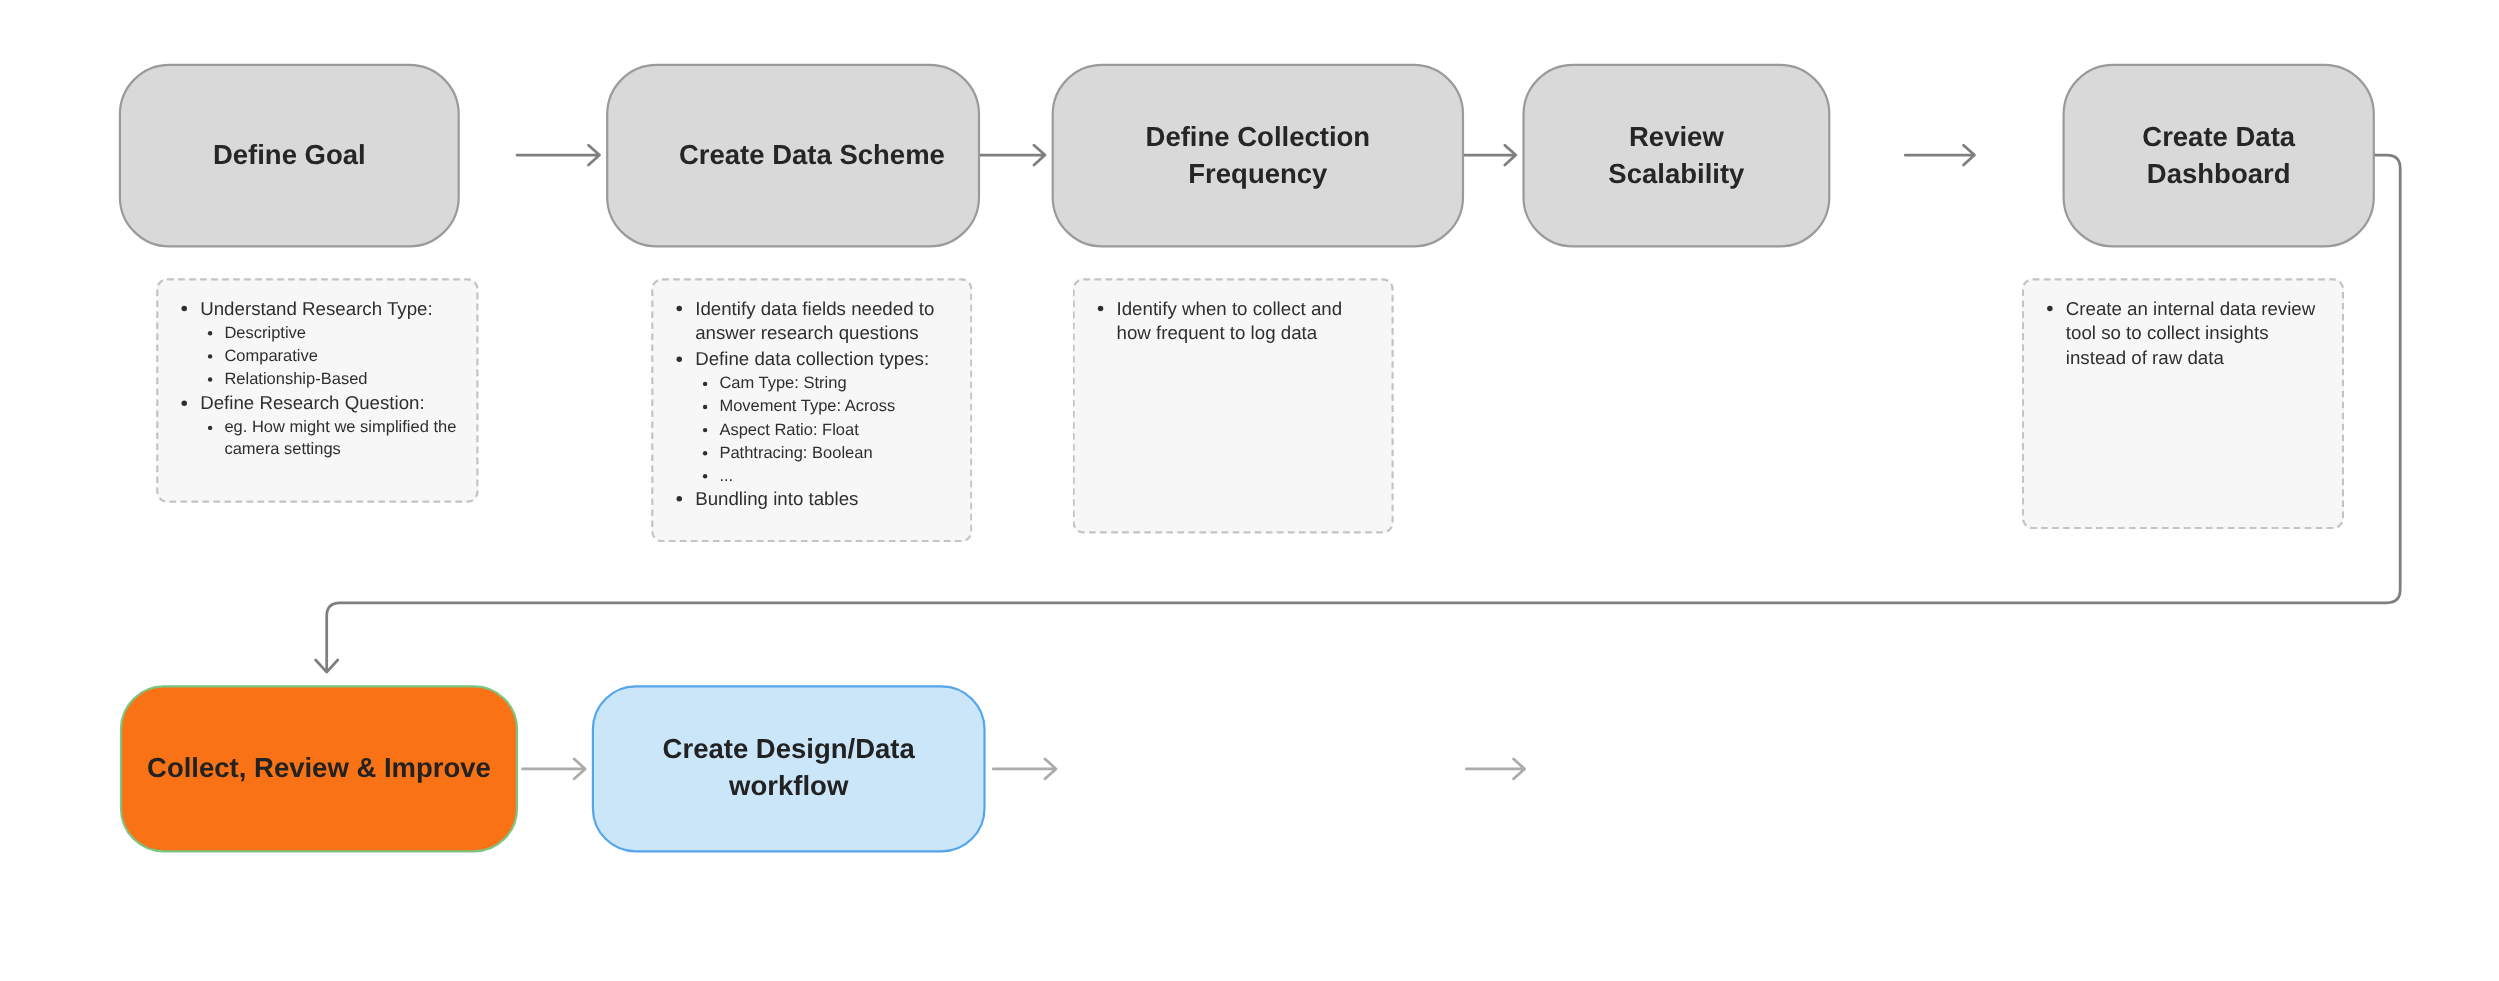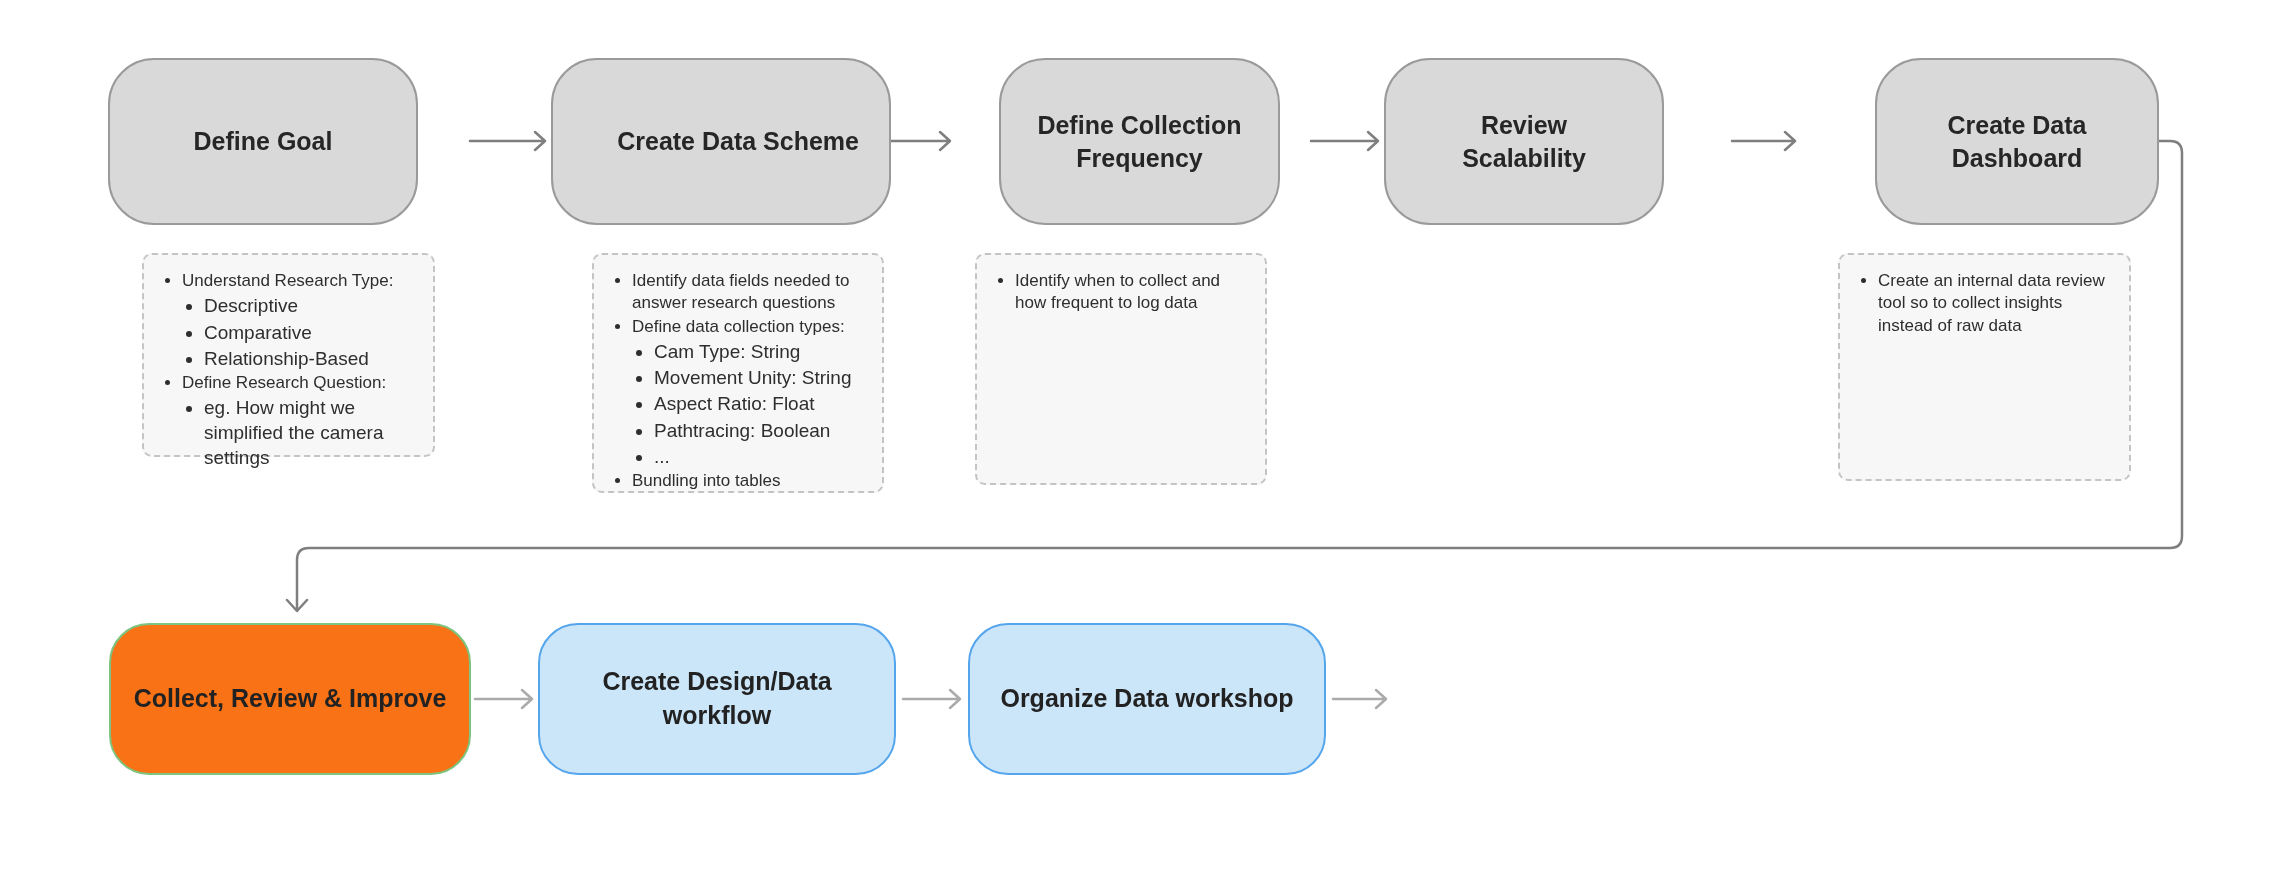--- a/index.html
+++ b/index.html
@@ -50,21 +50,21 @@
     z-index: 2;
   }
   .note ul {
     margin: 0;
     padding-left: 24px;
     list-style: disc;
     font-size: 17px;
     line-height: 1.32;
     color: #2e2e2e;
   }
-  .note ul ul { padding-left: 22px; font-size: 19px; }
+  .note ul ul { padding-left: 22px; font-size: 15px; }
   .note li { margin: 1px 0; }
   .bstage {
     position: absolute;
     top: 623px;
     height: 152px;
     box-sizing: border-box;
     border-radius: 40px;
     display: flex;
     align-items: center;
     justify-content: center;
@@ -98,21 +98,21 @@
       <path d="M 1333 699 H 1385 M 1376 690 L 1386 699 L 1376 708"></path>
     </g>
   </svg>
 
   <div class="stage" style="left:108px; width:310px;">
     <span>Define Goal</span>
   </div>
   <div class="stage" style="left:551px; width:340px;justify-content:flex-end;">
     <span>Create Data Scheme</span>
   </div>
-  <div class="stage" style="left:956px; width:281px;margin-left:43px;">
+  <div class="stage" style="left:956px; width:375px;">
     <span>Define Collection Frequency</span>
   </div>
   <div class="stage" style="left:1384px; width:280px;">
     <span>Review Scalability</span>
   </div>
   <div class="stage" style="left:1875px; width:284px;">
     <span>Create Data Dashboard</span>
   </div>
 
   <div class="note" style="left:142px; width:293px; height:204px;">
@@ -128,21 +128,21 @@
             </ul></li>
         </ul>
       </div>
   </div>
   <div class="note" style="left:592px; width:292px; height:240px;">
     <div>
         <ul>
           <li><span>Identify data fields needed to answer research questions</span></li>
           <li><span>Define data collection types:</span><ul>
               <li><span>Cam Type: String</span></li>
-              <li><span>Movement Unity: String</span></li>
+              <li><span>Movement Type: Across</span></li>
               <li><span>Aspect Ratio: Float</span></li>
               <li><span>Pathtracing: Boolean</span></li>
               <li><span>...</span></li>
             </ul></li>
           <li><span>Bundling into tables</span></li>
         </ul>
       </div>
   </div>
   <div class="note" style="left:975px; width:292px; height:232px;">
     <div>
@@ -158,17 +158,14 @@
         </ul>
       </div>
   </div>
 
   <div class="bstage green" style="left:109px; width:362px;">
     <span>Collect, Review &amp; Improve</span>
   </div>
   <div class="bstage blue" style="left:538px; width:358px;">
     <span>Create Design/Data workflow</span>
   </div>
-  <div class="bstage blue" style="left:968px; width:358px;">
-    <span>Organize Data workshop</span>
-  </div>
 
 </div>
 
 </body></html>

